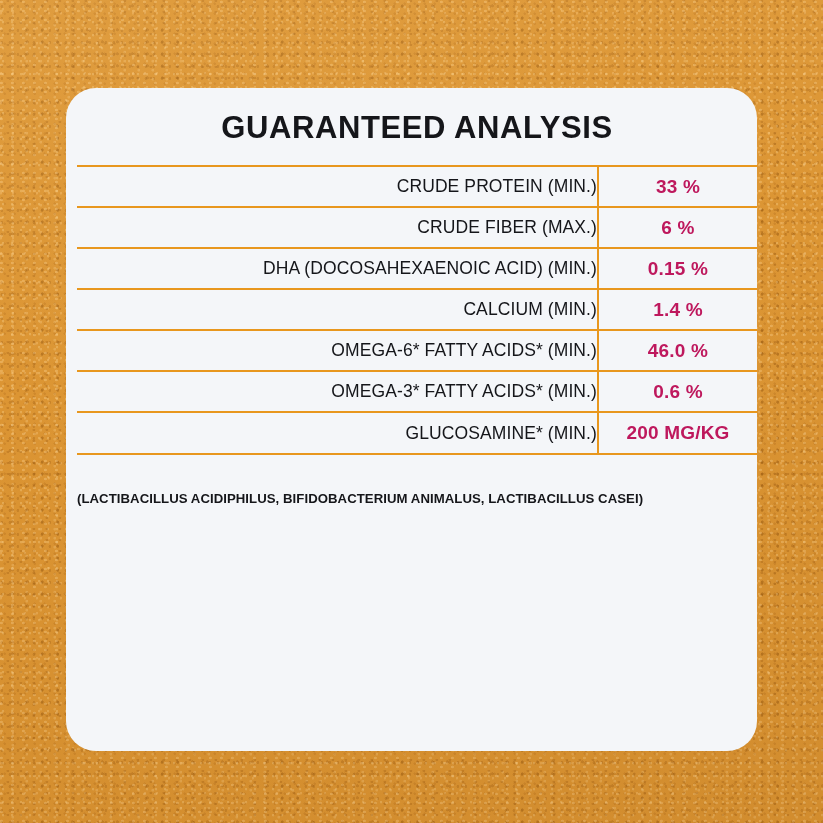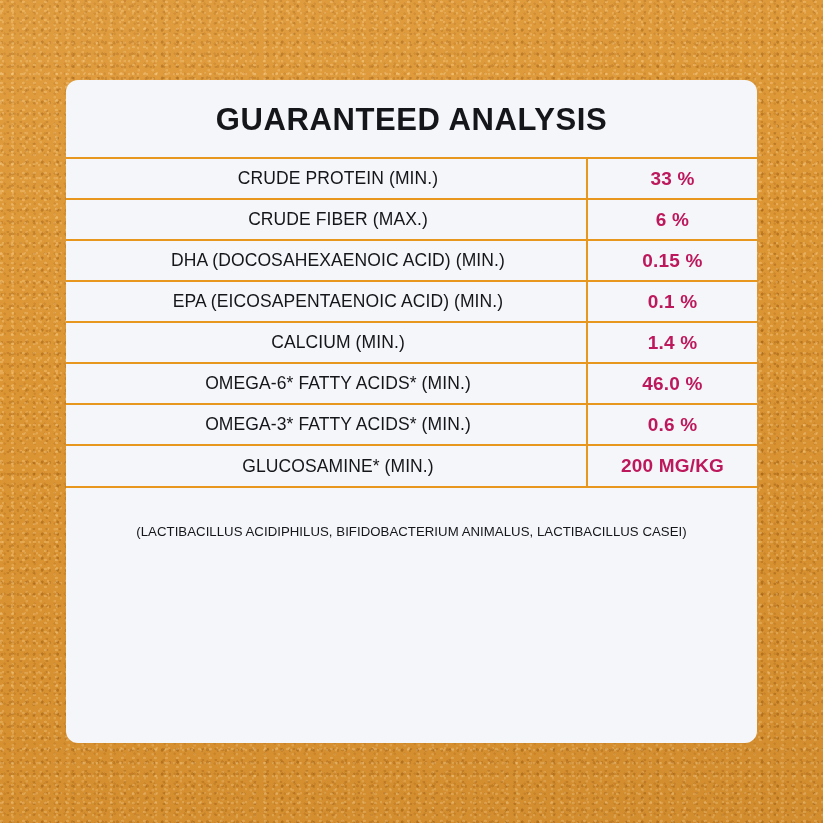--- a/index.html
+++ b/index.html
@@ -39,26 +39,27 @@
     inset: 0;
     background:
       radial-gradient(ellipse 70% 55% at 50% 42%, rgba(255,205,125,0.16) 0%, rgba(255,205,125,0) 68%),
       linear-gradient(168deg, rgba(255,225,170,0.10) 0%, rgba(0,0,0,0) 40%, rgba(120,66,4,0.10) 100%);
   }
 
   
   #card {
     position: absolute;
     left: 66px;
-    top: 80px;
+    top: 88px;
     width: 691px;
     height: 663px;
     background: #f4f6f9;
-    border-radius: 12px;
+    border-radius: 30px;
     overflow: hidden;
+    padding-left: 11px;
   }
 
   #card-title {
     text-align: center;
     font-size: 31px;
     font-weight: bold;
     letter-spacing: 0.6px;
     color: #15161a;
     padding-top: 22px;
   }
@@ -75,41 +76,40 @@
     padding: 0;
     vertical-align: middle;
   }
   .ga-table .cell-label {
     width: 521px;
     padding-left: 24px;
     font-size: 17.5px;
     font-weight: normal;
     letter-spacing: 0.1px;
     color: #15161a;
-    text-align: center;
+    text-align: right;
     white-space: nowrap;
   }
   .ga-table .cell-value {
     border-left: 2px solid #e8971e;
     font-size: 19px;
     font-weight: bold;
     letter-spacing: 0.2px;
     color: #be185d;
     text-align: center;
     white-space: nowrap;
   }
 
   #footnote-rule {
     border-top: 2px solid #e8971e;
     width: 100%;
   }
   #footnote {
-    text-align: center;
     font-size: 13.2px;
-    font-weight: normal;
+    font-weight: bold;
     letter-spacing: 0.05px;
     color: #15161a;
     padding-top: 36px;
     white-space: nowrap;
   }
 </style>
 </head>
 <body>
 
 <div id="bg-texture">
@@ -128,24 +128,20 @@
         </tr>
         <tr>
           <td class="cell-label">CRUDE FIBER (MAX.)</td>
           <td class="cell-value">6 %</td>
         </tr>
         <tr>
           <td class="cell-label">DHA (DOCOSAHEXAENOIC ACID) (MIN.)</td>
           <td class="cell-value">0.15 %</td>
         </tr>
         <tr>
-          <td class="cell-label">EPA (EICOSAPENTAENOIC ACID) (MIN.)</td>
-          <td class="cell-value">0.1 %</td>
-        </tr>
-        <tr>
           <td class="cell-label">CALCIUM (MIN.)</td>
           <td class="cell-value">1.4 %</td>
         </tr>
         <tr>
           <td class="cell-label">OMEGA-6* FATTY ACIDS* (MIN.)</td>
           <td class="cell-value">46.0 %</td>
         </tr>
         <tr>
           <td class="cell-label">OMEGA-3* FATTY ACIDS* (MIN.)</td>
           <td class="cell-value">0.6 %</td>

